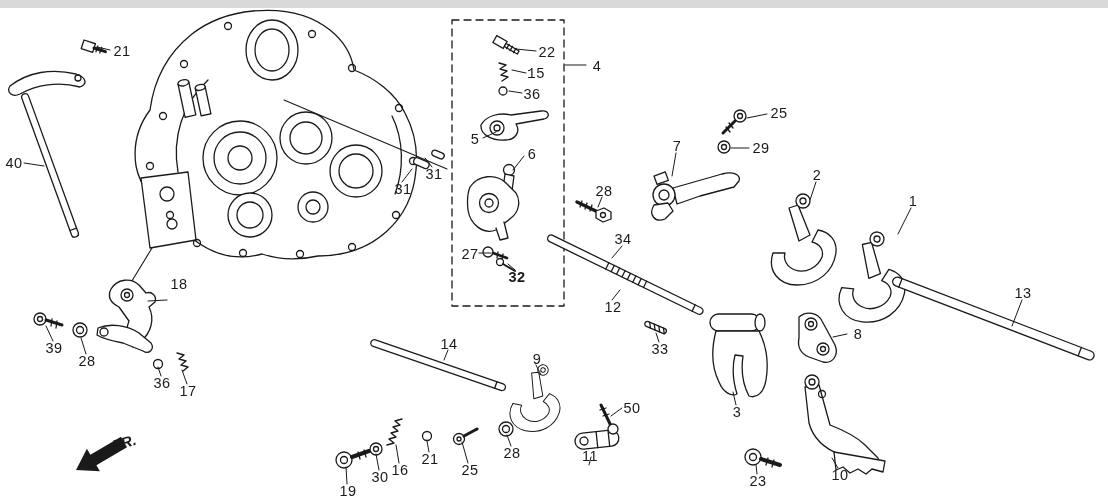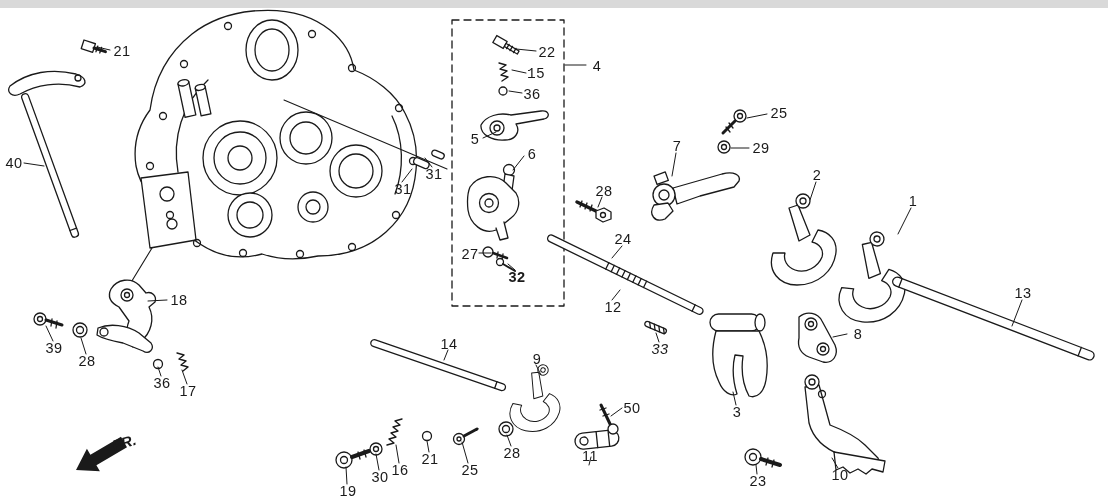--- a/index.html
+++ b/index.html
@@ -363,33 +363,33 @@
       <span class="callout" style="left: 475px; top: 131px;">5</span>
       <span class="callout" style="left: 532px; top: 146px;">6</span>
       <span class="callout" style="left: 434px; top: 166px;">31</span>
       <span class="callout" style="left: 403px; top: 181px;">31</span>
       <span class="callout" style="left: 604px; top: 183px;">28</span>
       <span class="callout" style="left: 677px; top: 138px;">7</span>
       <span class="callout" style="left: 779px; top: 105px;">25</span>
       <span class="callout" style="left: 761px; top: 140px;">29</span>
       <span class="callout" style="left: 817px; top: 167px;">2</span>
       <span class="callout" style="left: 913px; top: 193px;">1</span>
-      <span class="callout" style="left: 623px; top: 231px;">24</span>
+      <span class="callout" style="left: 623px; top: 231px;">34</span>
       <span class="callout" style="left: 470px; top: 246px;">27</span>
       <span class="callout" style="left: 517px; top: 269px; font-weight: bold;">32</span>
       <span class="callout" style="left: 613px; top: 299px;">12</span>
       <span class="callout" style="left: 1023px; top: 285px;">13</span>
-      <span class="callout" style="left: 179px; top: 292px;">18</span>
+      <span class="callout" style="left: 179px; top: 276px;">18</span>
       <span class="callout" style="left: 54px; top: 340px;">39</span>
       <span class="callout" style="left: 87px; top: 353px;">28</span>
       <span class="callout" style="left: 162px; top: 375px;">36</span>
       <span class="callout" style="left: 188px; top: 383px;">17</span>
       <span class="callout" style="left: 449px; top: 336px;">14</span>
       <span class="callout" style="left: 537px; top: 351px;">9</span>
-      <span class="callout" style="left: 660px; top: 341px; font-style: italic;">33</span>
+      <span class="callout" style="left: 660px; top: 341px;">33</span>
       <span class="callout" style="left: 858px; top: 326px;">8</span>
       <span class="callout" style="left: 737px; top: 404px;">3</span>
       <span class="callout" style="left: 632px; top: 400px;">50</span>
       <span class="callout" style="left: 430px; top: 451px;">21</span>
       <span class="callout" style="left: 470px; top: 462px;">25</span>
       <span class="callout" style="left: 512px; top: 445px;">28</span>
       <span class="callout" style="left: 400px; top: 462px;">16</span>
       <span class="callout" style="left: 380px; top: 469px;">30</span>
       <span class="callout" style="left: 348px; top: 483px;">19</span>
       <span class="callout" style="left: 590px; top: 448px;">11</span>

